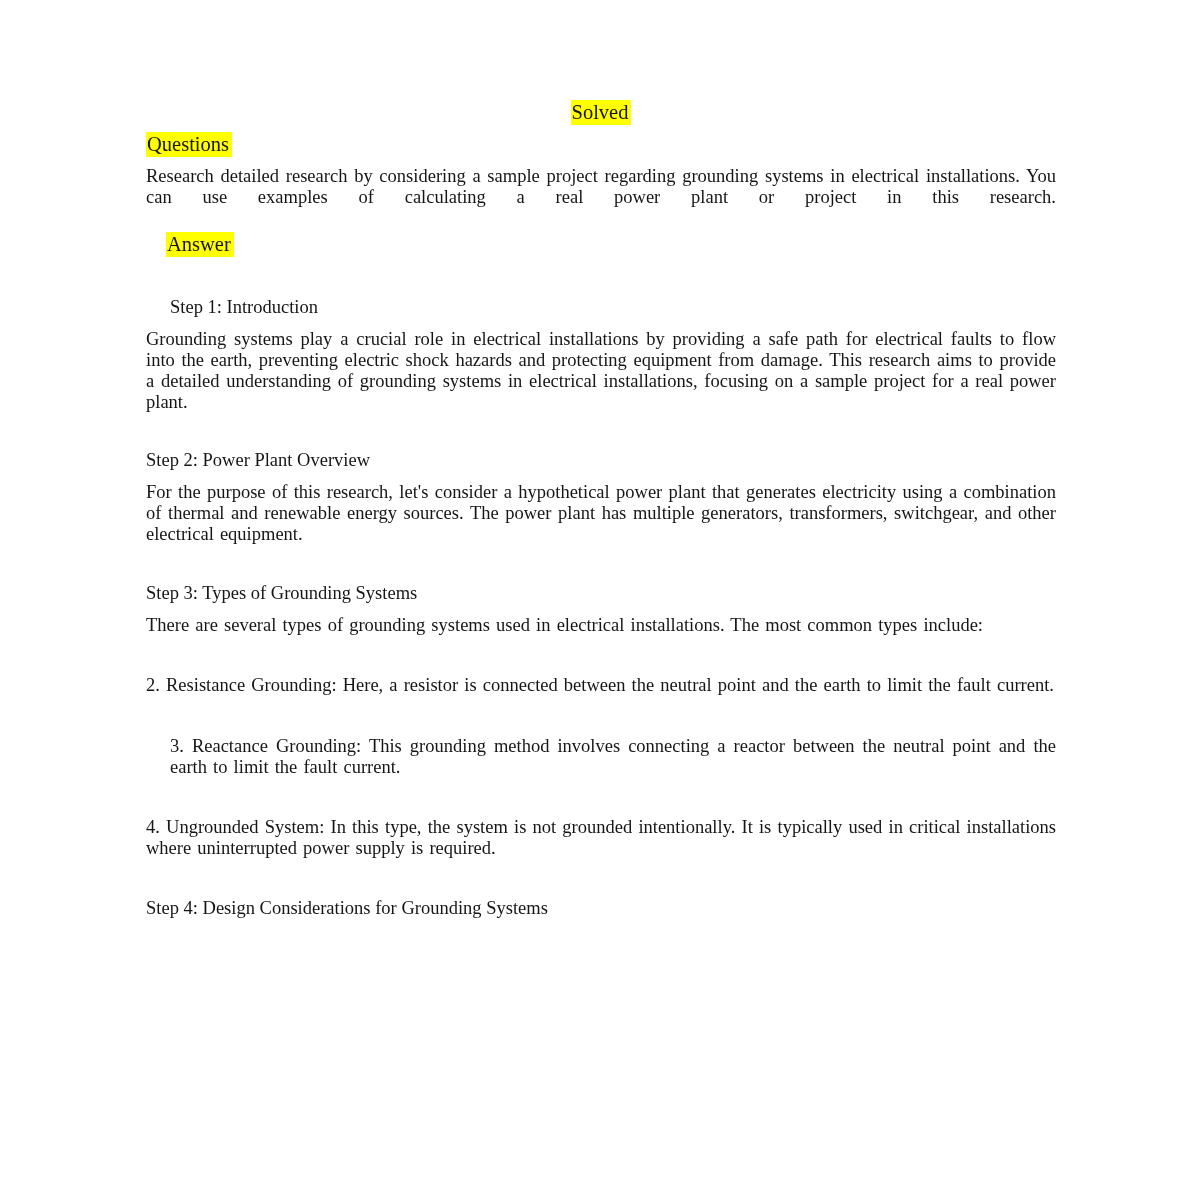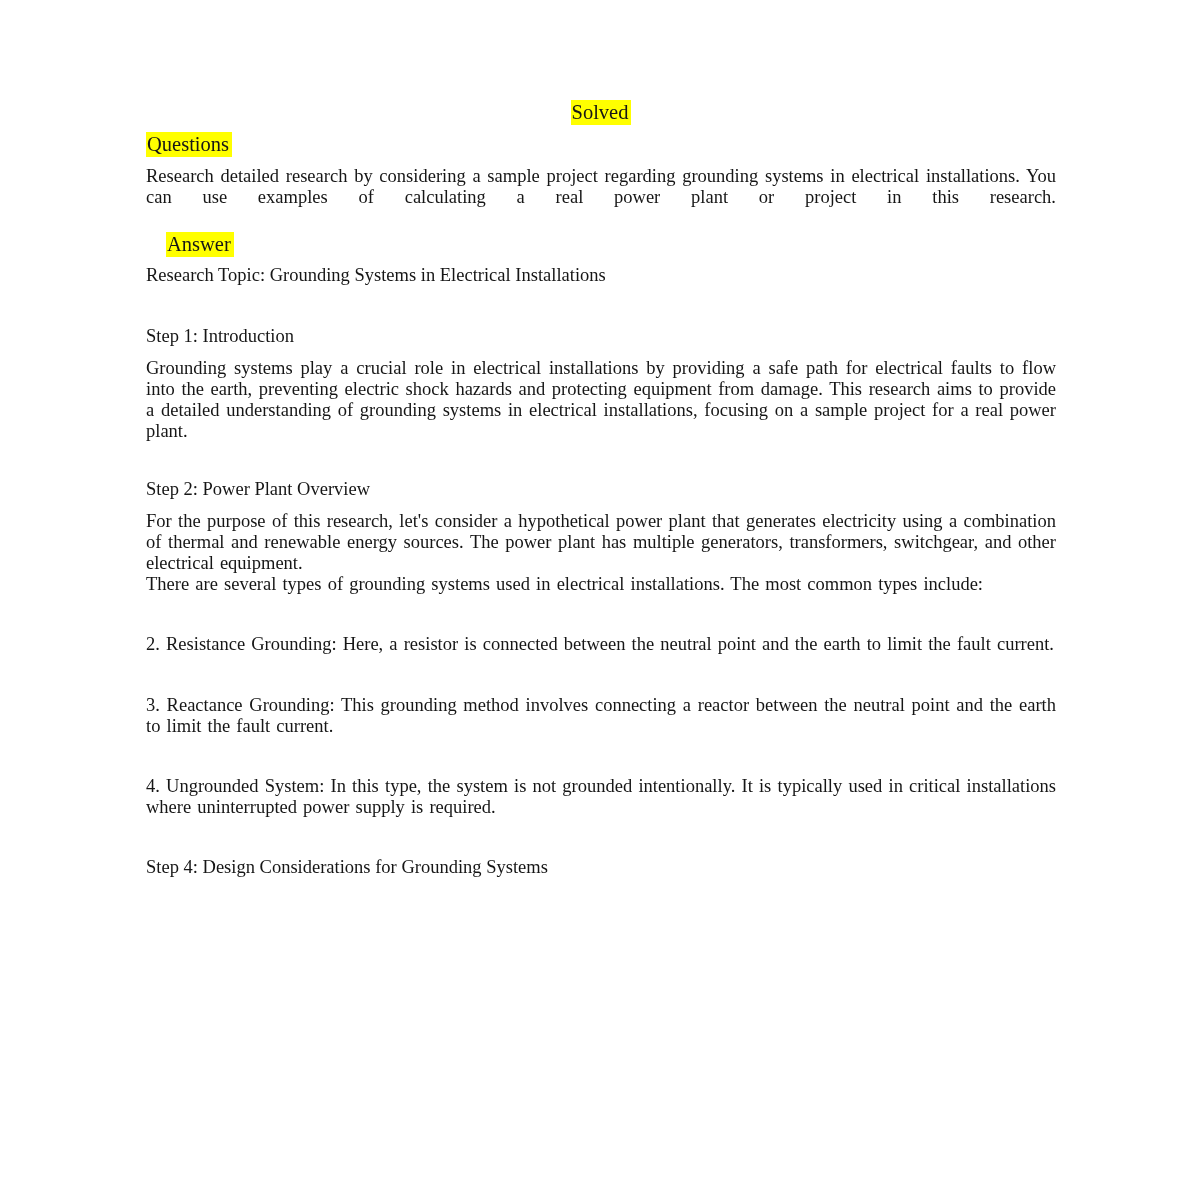--- a/index.html
+++ b/index.html
@@ -53,47 +53,47 @@
   }
   
   .mb6  { margin-bottom: 6px; }
   .mb8  { margin-bottom: 8px; margin-left: 20px; }
   .mb9  { margin-bottom: 9px; }
   .mb11 { margin-bottom: 11px; }
   .mt23 { margin-top: 23px; }
   .mt37 { margin-top: 37px; }
   .mt38 { margin-top: 38px; }
   .mt39 { margin-top: 39px; }
-  .mt40 { margin-top: 40px; }
+  .mt40 { margin-top: 40px; margin-left: 24px; }
   .mt41 { margin-top: 41px; }
 </style>
 </head>
 <body>
 
 <div class="page">
   <div class="content">
 
     <p class="hline center mb6"><span class="hl">Solved</span></p>
 
     <p class="hline mb9"><span class="hl">Questions</span></p>
 
     <p class="para jl">Research detailed research by considering a sample project regarding grounding systems in electrical installations. You can use examples of calculating a real power plant or project in this research.</p>
 
     <p class="hline mt23 mb8"><span class="hl">Answer</span></p>
 
-    <p class="h2line">Research Topic: Grounding Systems in Electrical Installations</p>
 
     <p class="h2line mt40 mb11">Step 1: Introduction</p>
 
     <p class="para">Grounding systems play a crucial role in electrical installations by providing a safe path for electrical faults to flow into the earth, preventing electric shock hazards and protecting equipment from damage. This research aims to provide a detailed understanding of grounding systems in electrical installations, focusing on a sample project for a real power plant.</p>
 
     <p class="h2line mt37 mb11">Step 2: Power Plant Overview</p>
 
     <p class="para">For the purpose of this research, let's consider a hypothetical power plant that generates electricity using a combination of thermal and renewable energy sources. The power plant has multiple generators, transformers, switchgear, and other electrical equipment.</p>
 
+    <p class="h2line mt38 mb11">Step 3: Types of Grounding Systems</p>
 
     <p class="para">There are several types of grounding systems used in electrical installations. The most common types include:</p>
 
 
     <p class="para mt39">2. Resistance Grounding: Here, a resistor is connected between the neutral point and the earth to limit the fault current.</p>
 
     <p class="para mt40">3. Reactance Grounding: This grounding method involves connecting a reactor between the neutral point and the earth to limit the fault current.</p>
 
     <p class="para mt39">4. Ungrounded System: In this type, the system is not grounded intentionally. It is typically used in critical installations where uninterrupted power supply is required.</p>
 

